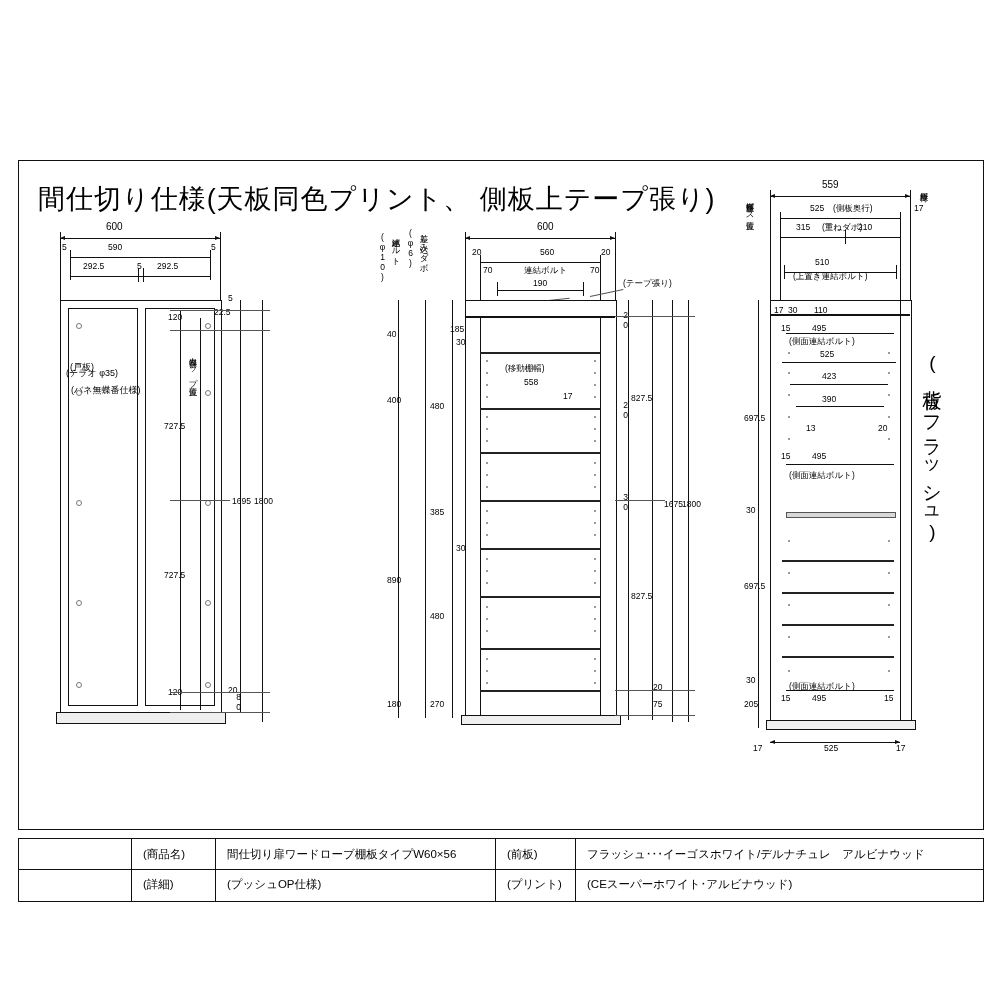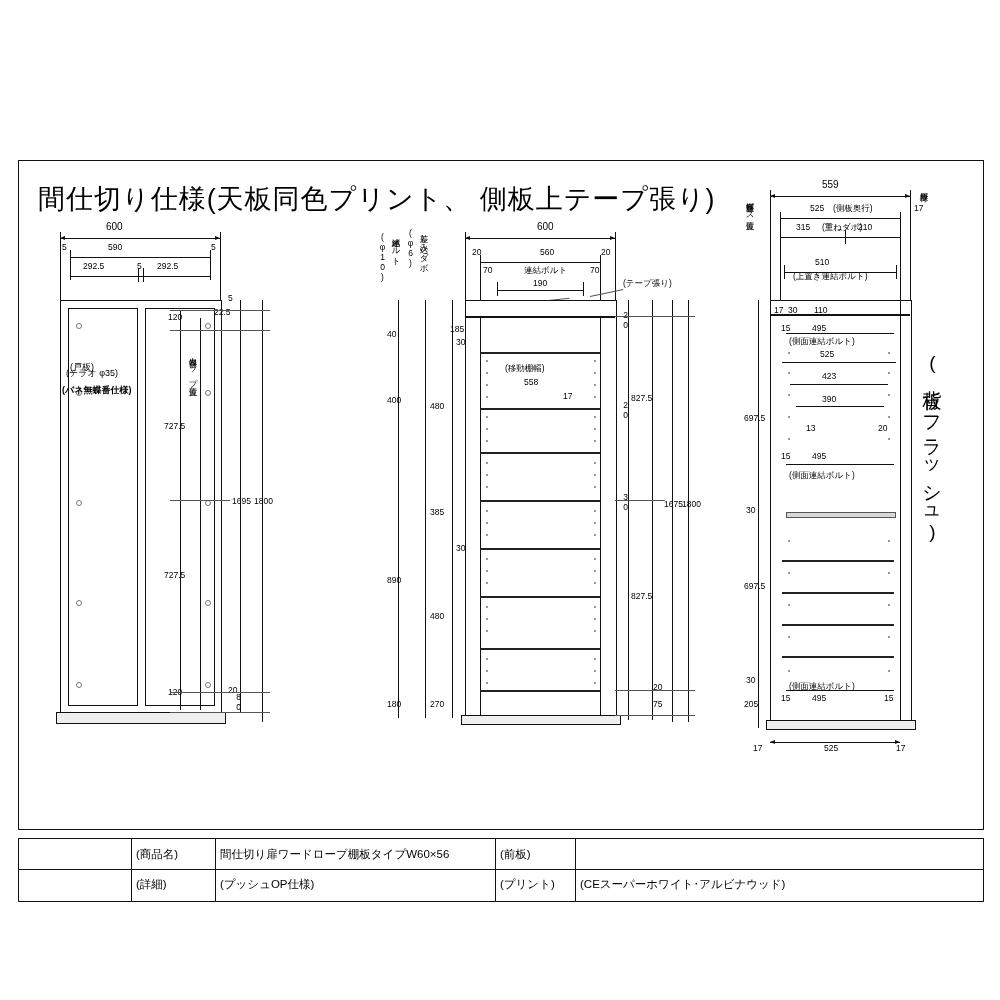--- a/index.html
+++ b/index.html
@@ -17,21 +17,21 @@
   .txt10{position:absolute;font-size:10px;white-space:nowrap;line-height:1;}
   .vtxt8{position:absolute;font-size:8.5px;white-space:nowrap;line-height:1;
         writing-mode:vertical-rl;text-orientation:upright;}
   .big-vtxt{position:absolute;font-size:19px;white-space:nowrap;line-height:1.05;
         writing-mode:vertical-rl;text-orientation:upright;letter-spacing:2px;}
   .panel{position:absolute;border:1px solid #111;background:#fff;}
   .dot{position:absolute;width:2px;height:2px;border-radius:50%;background:#777;}
   .ring{position:absolute;width:4px;height:4px;border:0.8px solid #777;border-radius:50%;}
   
   .tbl{position:absolute;left:18px;top:838px;width:964px;height:62px;border:1.5px solid #111;}
-  .tbl .cell{position:absolute;font-size:11.5px;display:flex;align-items:center;padding-left:5px;box-sizing:border-box;}
+  .tbl .cell{position:absolute;font-size:11.5px;display:flex;align-items:center;padding-left:12px;box-sizing:border-box;}
   .tbl .vline{position:absolute;width:1px;background:#111;top:0;bottom:0;}
   .tbl .hline{position:absolute;height:1px;background:#111;left:0;right:0;}
   .arrowL,.arrowR{position:absolute;width:0;height:0;border-top:2.5px solid transparent;border-bottom:2.5px solid transparent;}
   .arrowL{border-right:5px solid #111;}
   .arrowR{border-left:5px solid #111;}
 </style>
 </head>
 <body>
 
 <div id="sheet">
@@ -75,21 +75,21 @@
     <div class="ring" style="left:76px;top:600px;"></div>
     <div class="ring" style="left:76px;top:682px;"></div>
     <div class="ring" style="left:205px;top:323px;"></div>
     <div class="ring" style="left:205px;top:390px;"></div>
     <div class="ring" style="left:205px;top:500px;"></div>
     <div class="ring" style="left:205px;top:600px;"></div>
     <div class="ring" style="left:205px;top:682px;"></div>
 
     <div class="txt9" style="left:70px;top:352px;margin-top:11px;">(戸板)</div>
     <div class="txt9" style="left:66px;top:369px;">(テラオ  φ35)</div>
-    <div class="txt9" style="left:62px;top:386px;font-weight:bold;">(バネ無蝶番仕様)</div>
+    <div class="txt9" style="left:71px;top:386px;">(バネ無蝶番仕様)</div>
     <div class="vtxt8" style="left:189px;top:352px;height:76px;">蝶番カップ位置</div>
 
     <div class="ln v" style="left:180px;top:310px;height:400px;"></div>
     <div class="ln v" style="left:200px;top:318px;height:392px;"></div>
     <div class="ln v" style="left:240px;top:300px;height:412px;"></div>
     <div class="ln v" style="left:262px;top:300px;height:422px;"></div>
 
     <div class="txt" style="left:168px;top:313px;">120</div>
     <div class="txt" style="left:214px;top:308px;">22.5</div>
     <div class="txt" style="left:228px;top:294px;">5</div>
@@ -358,20 +358,21 @@
   <div class="tbl">
     <div class="hline" style="top:30px;"></div>
     <div class="vline" style="left:112px;"></div>
     <div class="vline" style="left:196px;"></div>
     <div class="vline" style="left:476px;"></div>
     <div class="vline" style="left:556px;"></div>
 
     <div class="cell" style="left:112px;top:0;width:84px;height:30px;">(商品名)</div>
     <div class="cell" style="left:196px;top:0;width:280px;height:30px;">間仕切り扉ワードローブ棚板タイプW60×56</div>
     <div class="cell" style="left:476px;top:0;width:80px;height:30px;">(前板)</div>
+    <div class="cell" style="left:556px;top:0;width:404px;height:30px;">フラッシュ･･･イーゴスホワイト/デルナチュレ　アルビナウッド</div>
 
     <div class="cell" style="left:112px;top:30px;width:84px;height:30px;">(詳細)</div>
     <div class="cell" style="left:196px;top:30px;width:280px;height:30px;">(プッシュOP仕様)</div>
     <div class="cell" style="left:476px;top:30px;width:80px;height:30px;">(プリント)</div>
     <div class="cell" style="left:556px;top:30px;width:404px;height:30px;">(CEスーパーホワイト･アルビナウッド)</div>
   </div>
 
 </div>
 
 </body></html>

